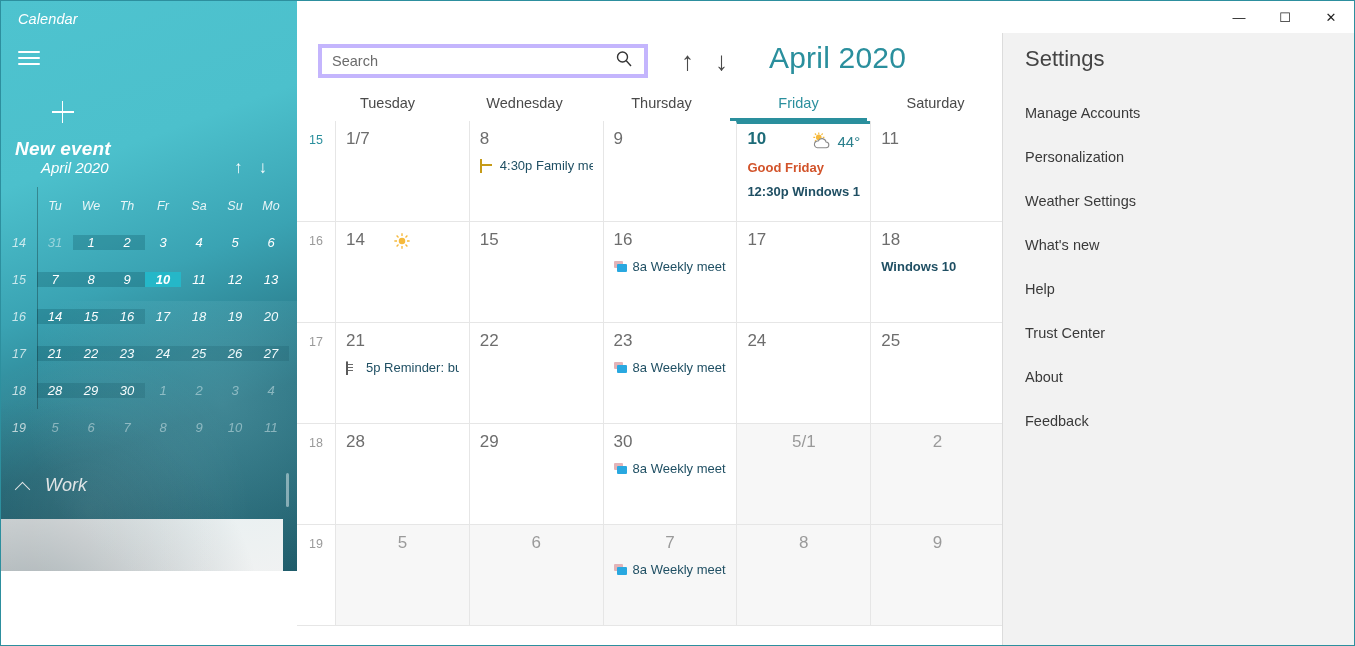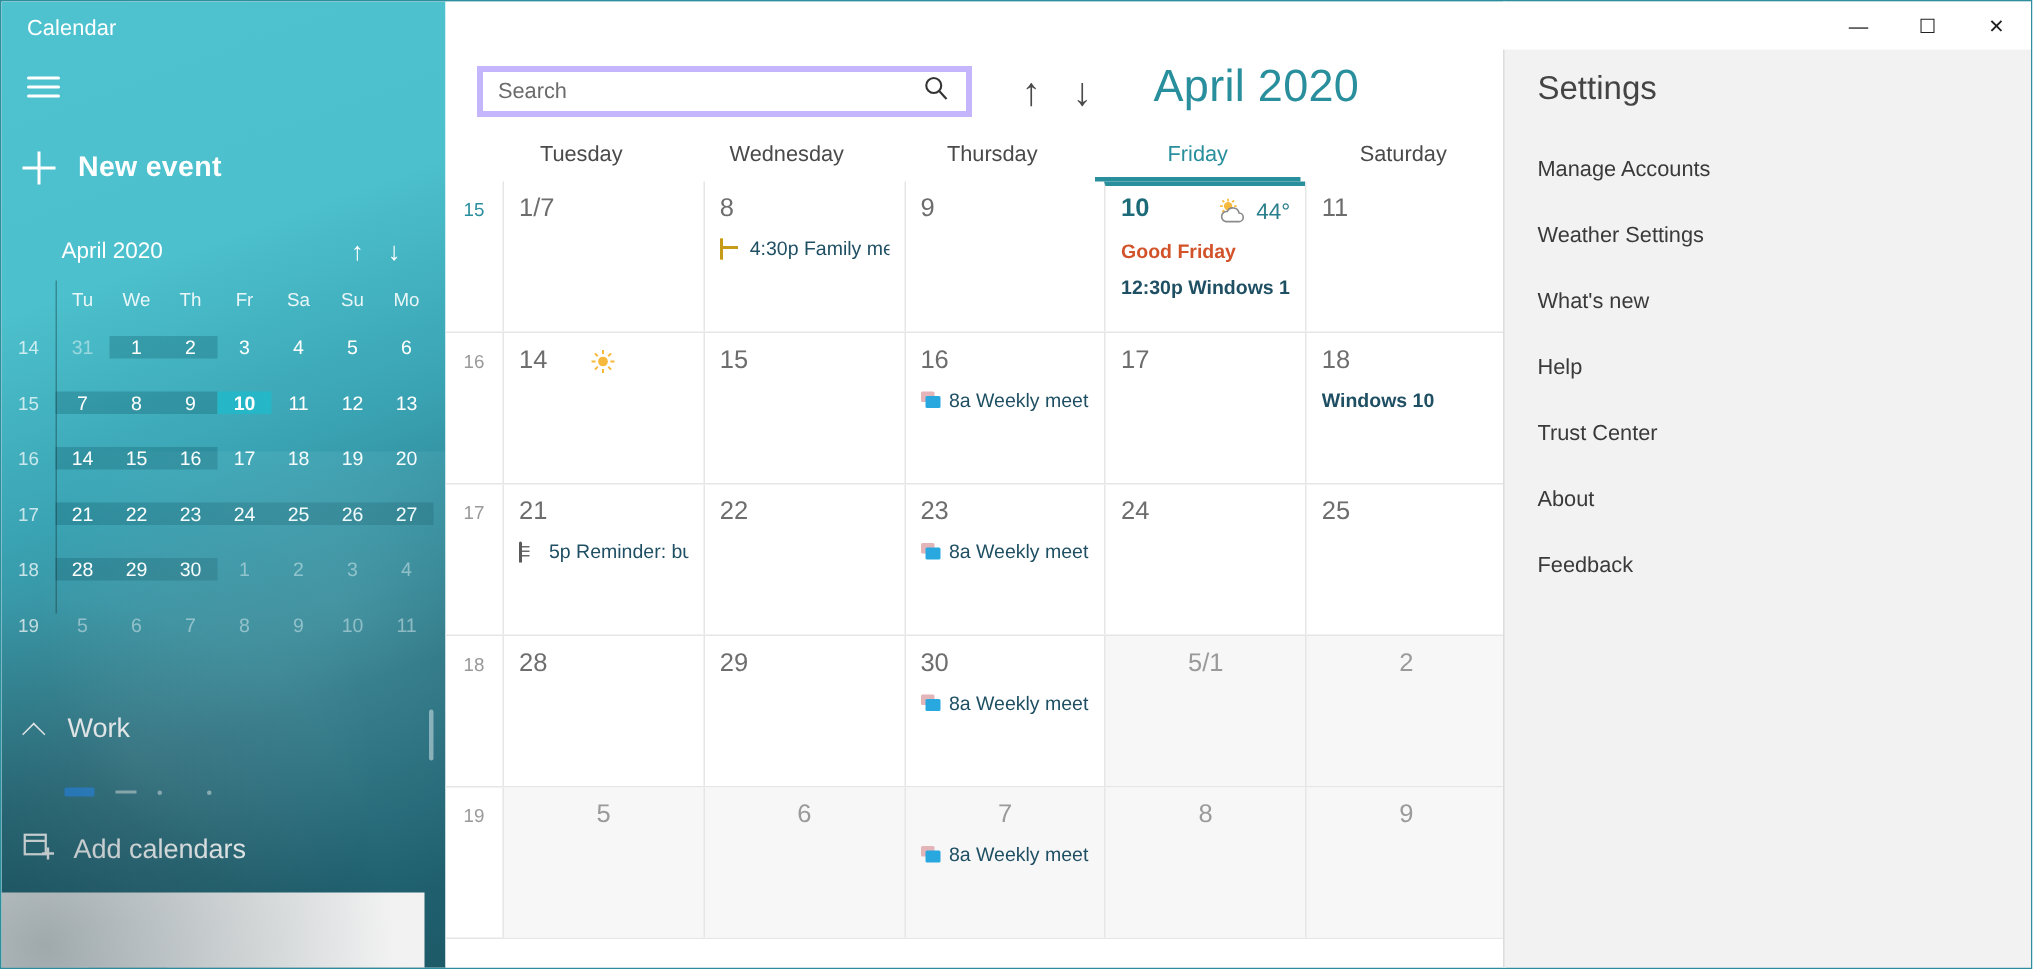--- a/index.html
+++ b/index.html
@@ -13,23 +13,24 @@
     position: relative;
     width: 1355px; height: 646px;
     border: 1px solid #2d8f9e;
     background: #fff;
     overflow: hidden;
   }
 
   
   .sidebar {
     position: absolute; left: 0; top: 0;
-    width: 296px; height: 646px;
+    width: 296px; height: 570px;
     background: linear-gradient(160deg, #4ec3cf 0%, #4cc0cc 28%, #3aa3b3 48%, #256d7c 72%, #1d5a68 100%);
     overflow: hidden;
+    font-style: italic;
   }
   .sidebar::after{
     content:"";
     position:absolute; left:0; top:300px; width:296px; height:346px;
     background:
       radial-gradient(circle at 30% 60%, rgba(255,255,255,0.10), rgba(255,255,255,0) 55%),
       radial-gradient(circle at 75% 30%, rgba(160,225,235,0.22), rgba(0,0,0,0) 60%),
       radial-gradient(circle at 10% 95%, rgba(0,30,40,0.35), rgba(0,0,0,0) 55%);
     pointer-events:none;
   }
@@ -40,21 +41,21 @@
   .hamburger {
     position: absolute; left: 17px; top: 50px;
     width: 22px; height: 16px; cursor: pointer;
   }
   .hamburger i {
     display: block; height: 2px; background: #fff;
     margin-bottom: 4px; border-radius: 1px;
   }
   .new-event {
     position: absolute; left: 14px; top: 100px;
-    display: flex; align-items: center; gap: 15px; cursor: pointer;
+    display: flex; align-items: center; gap: 15px; cursor: pointer; flex-direction: column;
   }
   .plus-icon {
     width: 22px; height: 22px; position: relative; flex: 0 0 auto;
   }
   .plus-icon::before, .plus-icon::after{
     content:""; position:absolute; background:#fff;
   }
   .plus-icon::before{ left:0; top:10px; width:22px; height:1.6px; }
   .plus-icon::after{ left:10px; top:0; width:1.6px; height:22px; }
   .new-event-label {
@@ -68,21 +69,21 @@
   }
   .mini-month {
     margin-left: 40px; font-size: 15px; color: #ffffff;
   }
   .mini-nav { margin-left: auto; display: flex; gap: 16px; padding-right: 22px;}
   .mini-nav span { font-size: 17px; color: #fff; cursor: pointer; line-height: 1; }
 
   .mini-cal {
     position: absolute; left: 0; top: 186px; width: 288px;
   }
-  .mini-row { display: flex; height: 37px; align-items: center; }
+  .mini-row { display: flex; height: 37px; align-items: flex-end; }
   .mini-row.head { height: 26px; }
   .wk {
     width: 36px; display: flex; align-items: center; justify-content: center;
     font-size: 12.5px; color: rgba(255,255,255,.72);
   }
   .mini-cell {
     width: 36px; display: flex; align-items: center; justify-content: center;
     font-size: 13px; color: #ffffff; cursor: pointer;
   }
   .mini-row.head .mini-cell { color: rgba(255,255,255,.88); font-size:12.5px; }
@@ -523,20 +524,23 @@
       <div class="winbtn">—</div>
       <div class="winbtn">☐</div>
       <div class="winbtn">✕</div>
     </div>
     <div class="settings-title">Settings</div>
     <div class="settings-list" id="settings-list">
         <div class="set-item">
           <span>Manage Accounts</span>
         </div>
         <div class="set-item">
+          <span>Personalization</span>
+        </div>
+        <div class="set-item">
           <span>Weather Settings</span>
         </div>
         <div class="set-item">
           <span>What's new</span>
         </div>
         <div class="set-item">
           <span>Help</span>
         </div>
         <div class="set-item">
           <span>Trust Center</span>

